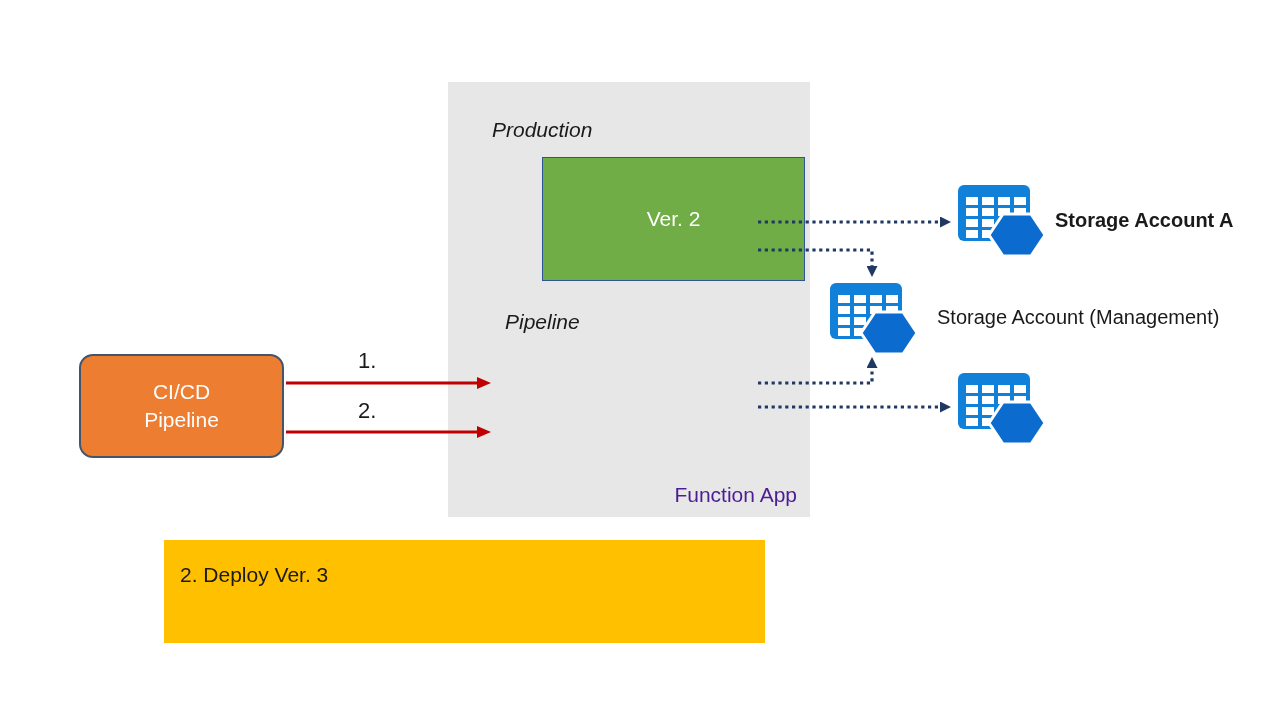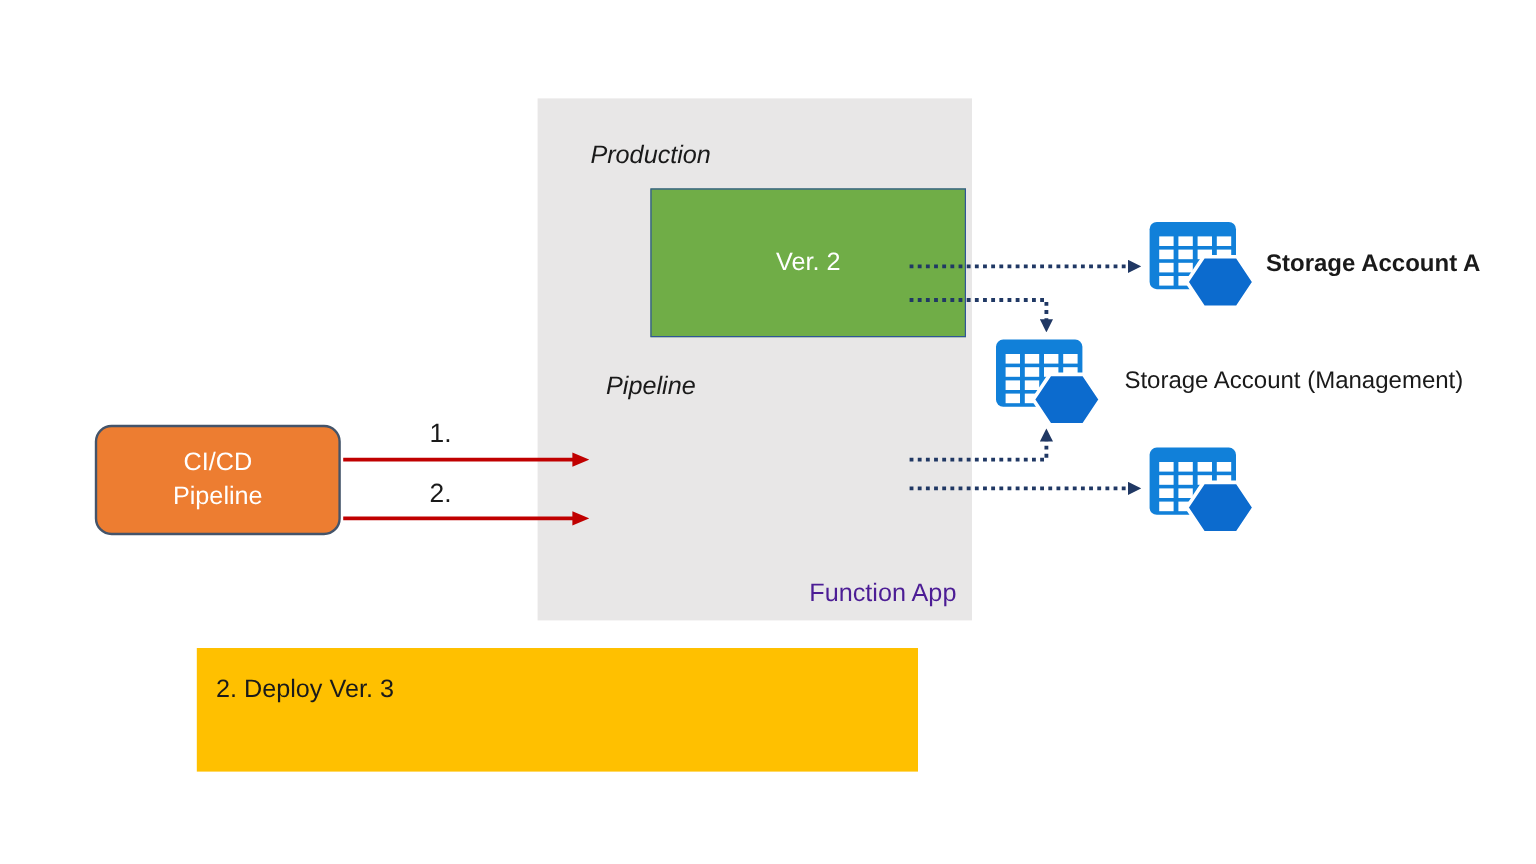--- a/index.html
+++ b/index.html
@@ -49,21 +49,21 @@
     width: 197px;
     text-align: right;
     font-size: 21px;
     color: #4c1d95;
     white-space: nowrap;
   }
   
   .pipeline-box {
     position: absolute;
     left: 79px; top: 354px;
-    width: 205px; height: 92px;
+    width: 205px; height: 104px;
     background: #ED7D31;
     border: 2px solid #44546A;
     border-radius: 14px;
     display: flex;
     align-items: center;
     justify-content: center;
     text-align: center;
     color: #ffffff;
     font-size: 21px;
     line-height: 1.35;

